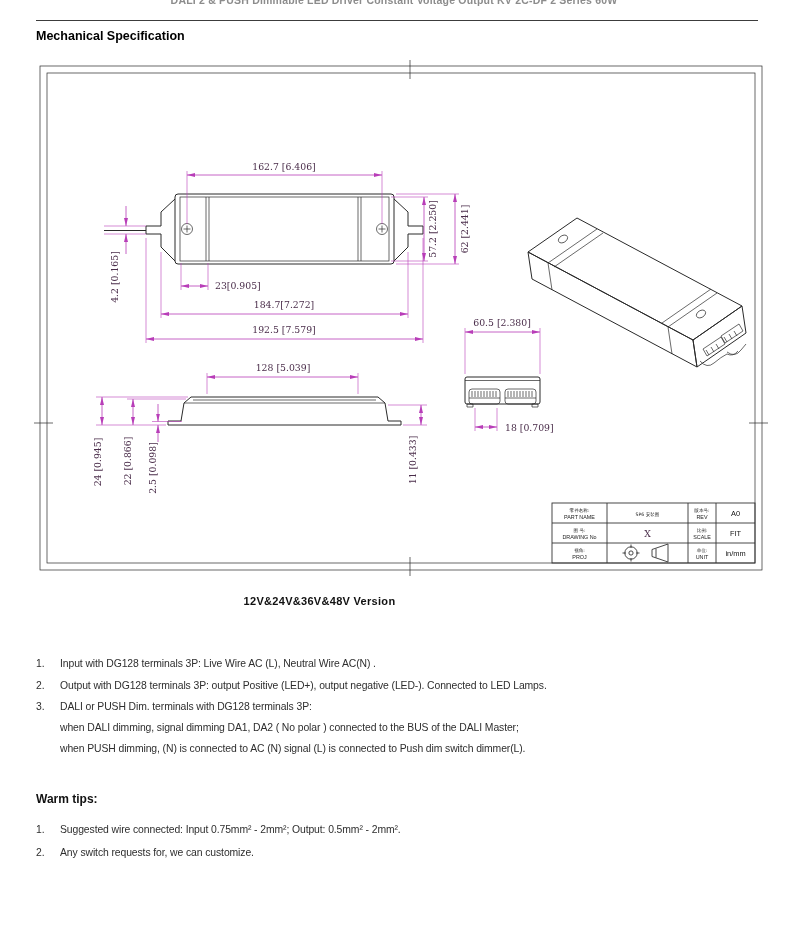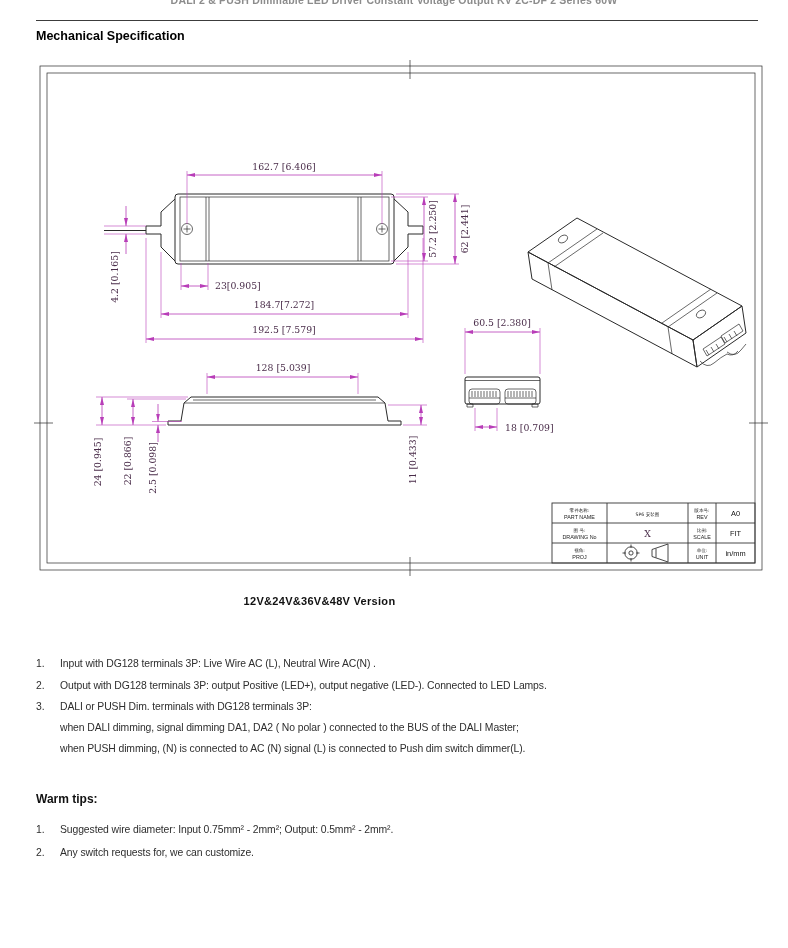--- a/index.html
+++ b/index.html
@@ -242,16 +242,16 @@
   <span class="note-text" style="top:680px">Output with DG128 terminals 3P: output Positive (LED+), output negative (LED-). Connected to LED Lamps.</span>
   <span class="note-num" style="top:701px">3.</span>
   <span class="note-text" style="top:701px">DALI or PUSH Dim. terminals with DG128 terminals 3P:</span>
   <span class="note-text" style="top:722px">when DALI dimming, signal dimming DA1, DA2 ( No polar ) connected to the BUS of the DALI Master;</span>
   <span class="note-text" style="top:743px">when PUSH dimming, (N) is connected to AC (N) signal (L) is connected to Push dim switch dimmer(L).</span>
 </div>
 
 <div class="tips-title">Warm tips:</div>
 <div>
   <span class="note-num" style="top:824px">1.</span>
-  <span class="note-text" style="top:824px">Suggested wire diameter: Input 0.75mm² - 2mm²; Output: 0.5mm² - 2mm².</span>
+  <span class="note-text" style="top:824px">Suggested wire connected: Input 0.75mm² - 2mm²; Output: 0.5mm² - 2mm².</span>
   <span class="note-num" style="top:847px">2.</span>
   <span class="note-text" style="top:847px">Any switch requests for, we can customize.</span>
 </div>
 
 </body></html>

